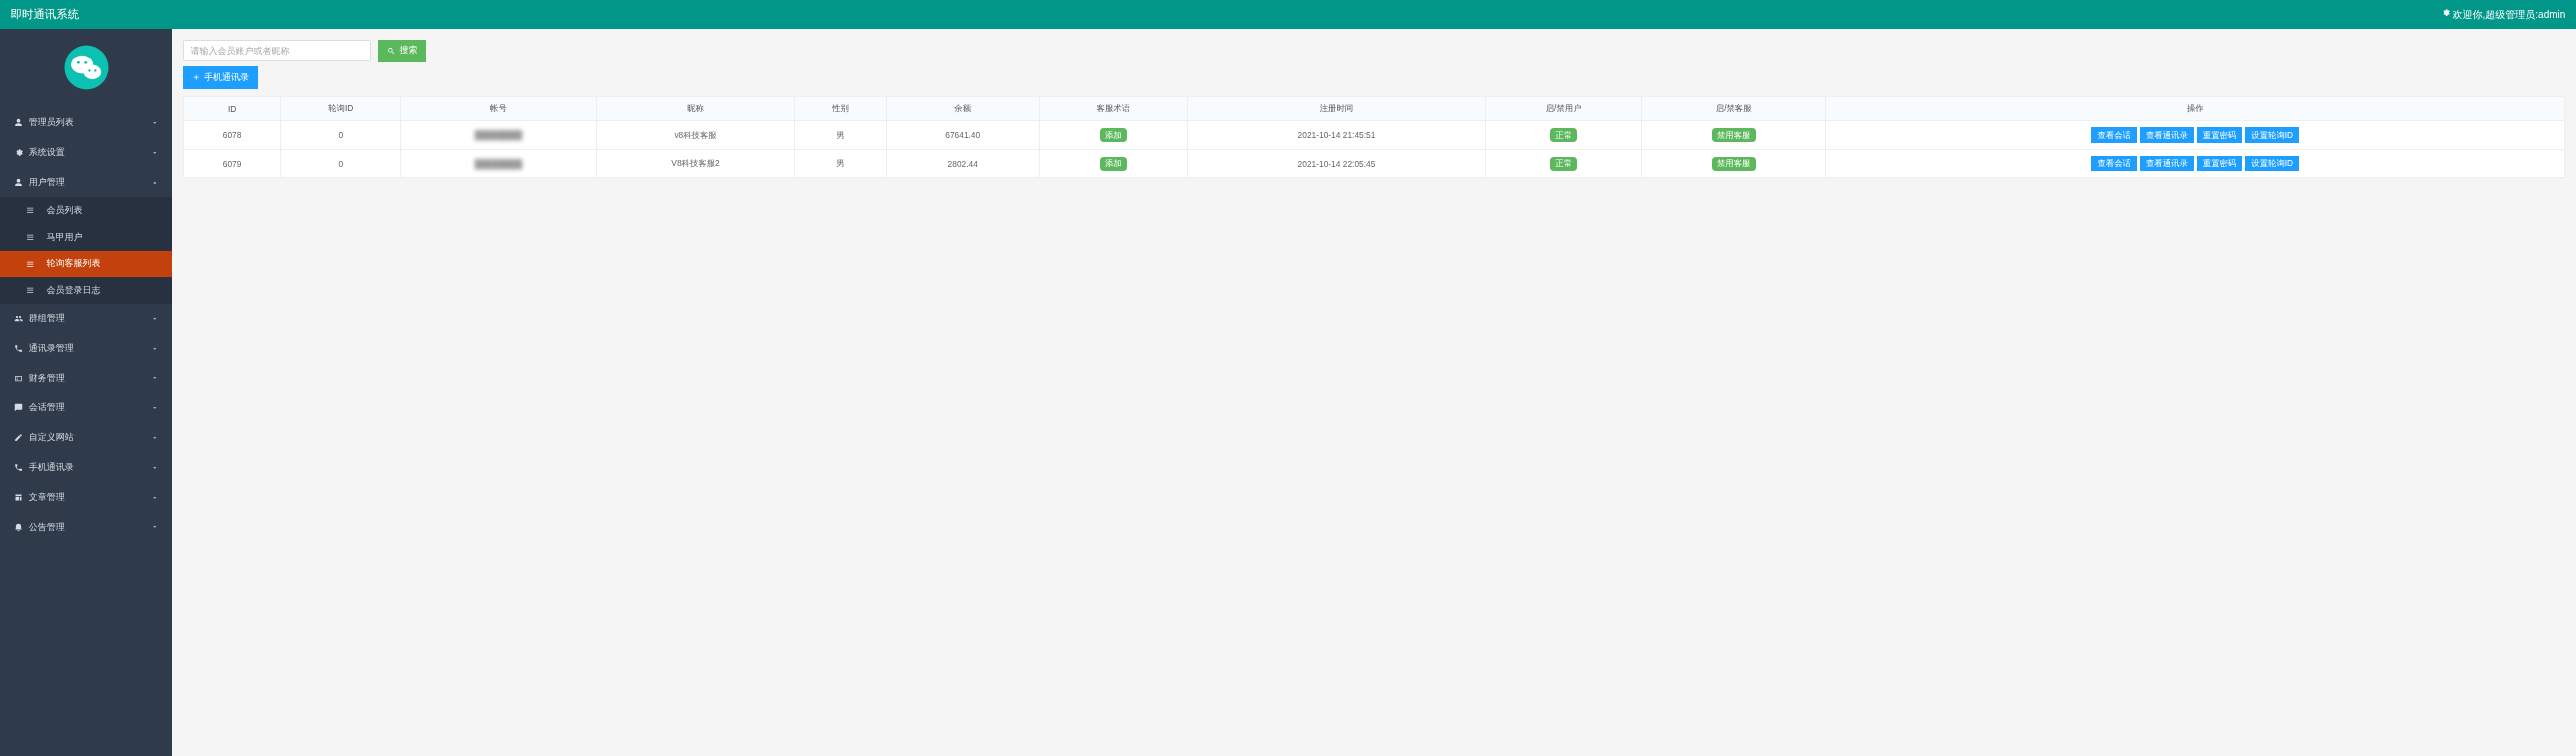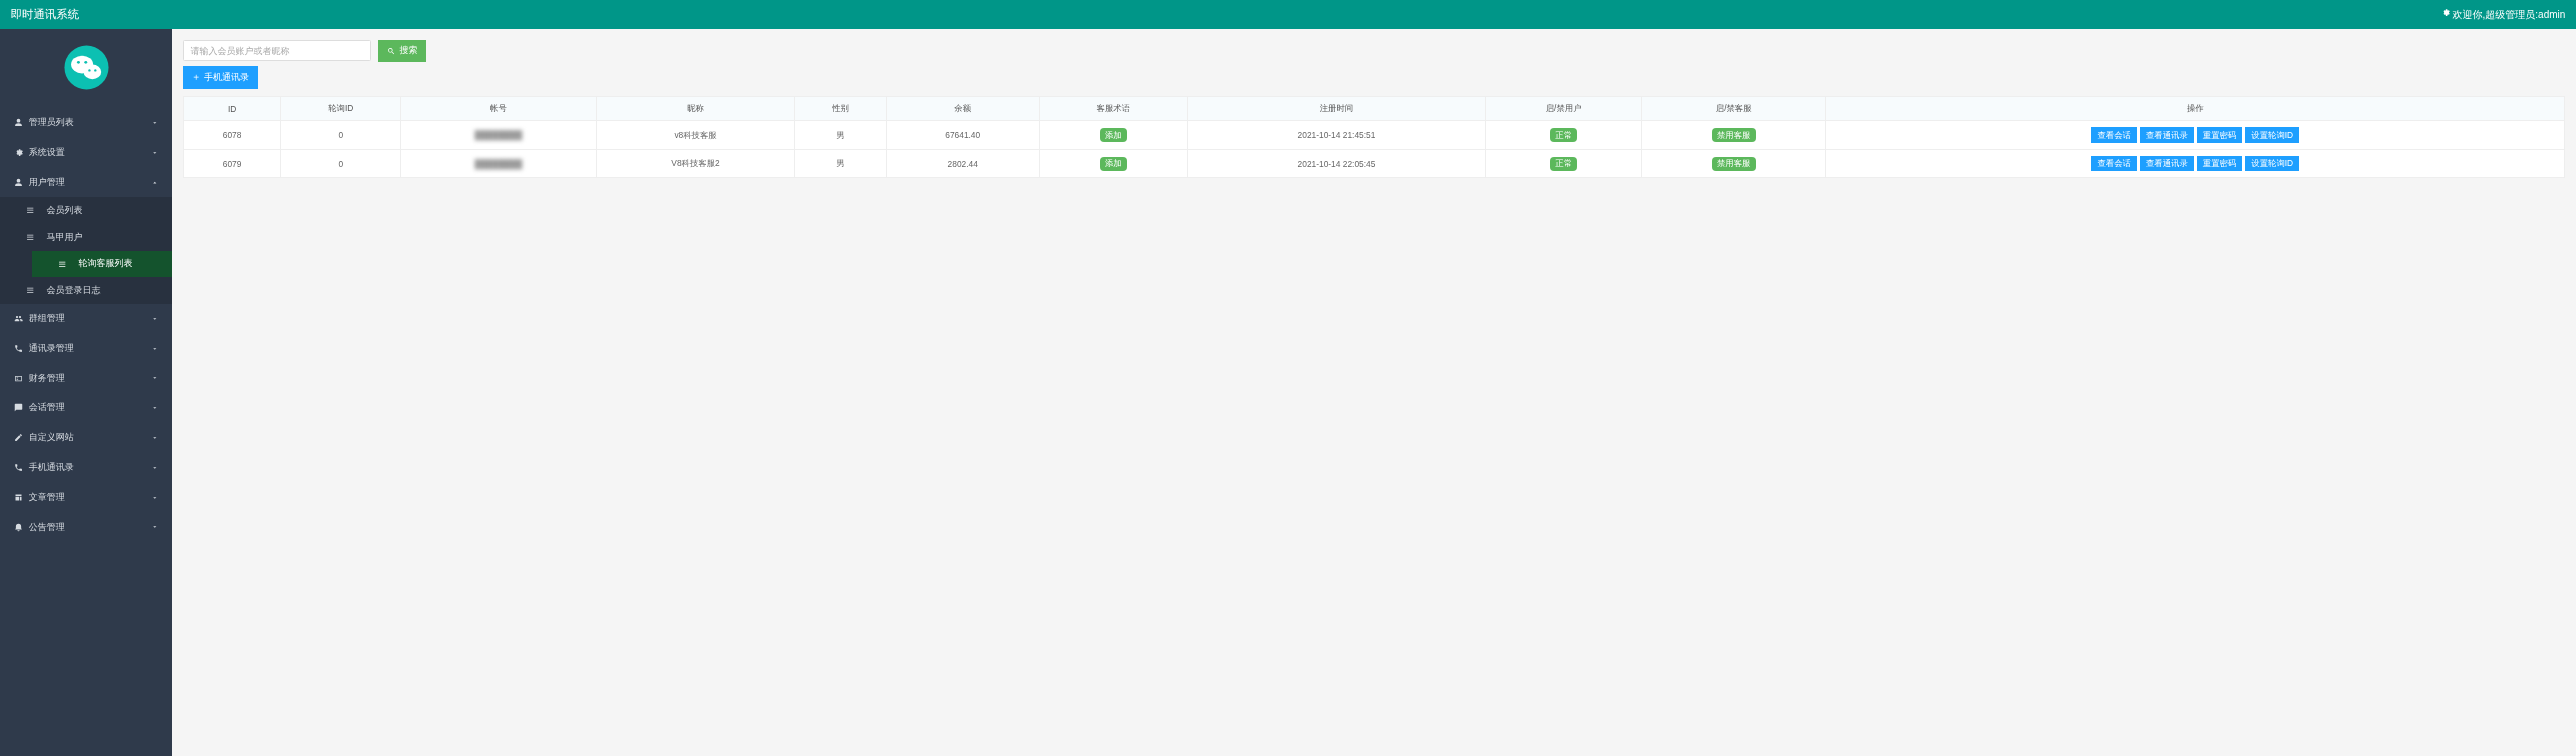--- a/index.html
+++ b/index.html
@@ -11,21 +11,21 @@
 .layout { display: flex; height: calc(100vh - 29px); }
 .sidebar { width: 172px; background: #2f3a4b; color: #d6dbe1; overflow-y: auto; }
 .logo { text-align: center; padding: 15px 0; }
 .logo svg { width: 47px; height: 47px; }
 .menu-item { display: flex; align-items: center; justify-content: space-between; padding: 8.4px 13.7px; font-size: 9px; cursor: pointer; }
 .menu-item .left { display: flex; align-items: center; gap: 6px; }
 .menu-item svg.micon { width: 9px; height: 9px; fill: #d6dbe1; }
 .menu-item svg.chev { width: 7.6px; height: 7.6px; fill: #d6dbe1; }
 .submenu { background: #28313f; }
 .submenu .sub-item { padding: 6.8px 13.7px 6.8px 26px; font-size: 9px; cursor: pointer; display: flex; align-items: center; gap: 12px; }
-.submenu .sub-item.active { background: #14532d; color: #fff; margin-left: 32px; }
+.submenu .sub-item.active { background: #c2410c; color: #fff; }
 .submenu .sub-item svg { width: 8.4px; height: 8.4px; fill: #d6dbe1; }
 .submenu .sub-item.active svg { fill: #fff; }
 .main { flex: 1; padding: 10.7px 10.7px; overflow: auto; }
 .search-row { display: flex; gap: 7.6px; align-items: center; margin-bottom: 4.6px; }
 .search-input { border: 0.8px solid #ddd; background: #fff; color: #333; padding: 4.6px 6.8px; width: 188px; font-size: 9px; border-radius: 1.5px; }
 .search-input::placeholder { color: #aaa; }
 .btn { display: inline-flex; align-items: center; gap: 3.8px; padding: 4.6px 9px; border: none; border-radius: 0; font-size: 9px; cursor: pointer; color: #fff; }
 .btn-green { background: #5cb85c; }
 .btn-blue { background: #1e9fff; }
 .btn-blue-sm { background: #1e9fff; padding: 2.3px 6px; font-size: 8.4px; }

